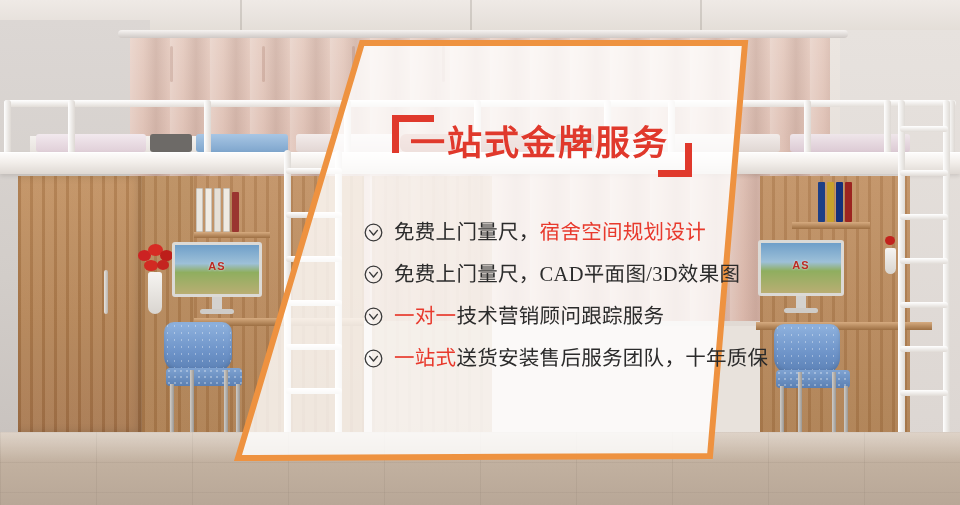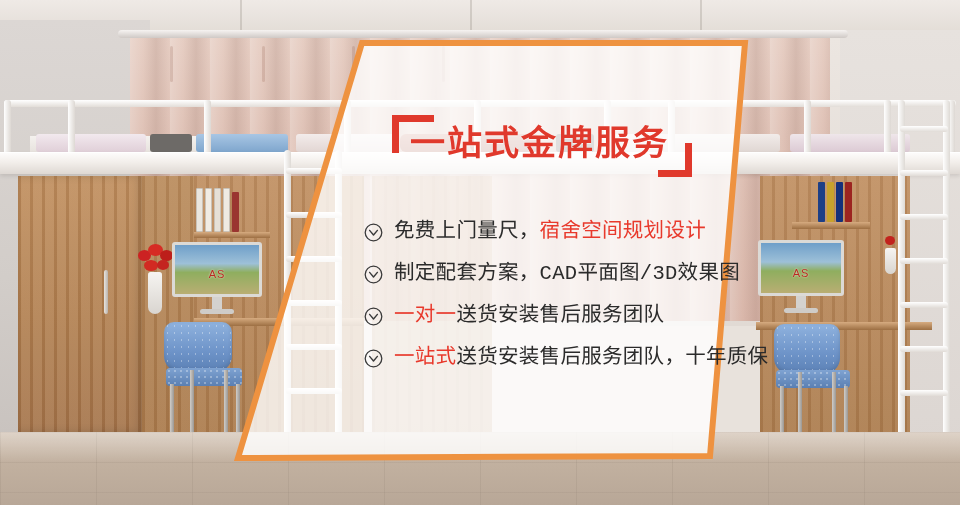--- a/index.html
+++ b/index.html
@@ -133,23 +133,22 @@
   .mon-stand{
     position:absolute; left:50%; transform:translateX(-50%);
     background:#d4d2cf;
   }
   .mon-base{
     position:absolute; left:50%; transform:translateX(-50%);
     background:#cfccc8; border-radius:3px;
   }
   .mon-logo{
     position:absolute; left:50%; top:44%; transform:translate(-50%,-50%);
-    color:#bb2a22; font-weight:400; letter-spacing:1px;
+    color:#bb2a22; font-weight:700; letter-spacing:1px;
     text-shadow:0 0 2px rgba(255,255,255,.8);
-    margin-top:8px;
   }
 
   
   .chair-back{
     position:absolute;
     background:
       radial-gradient(circle at 50% 58%, rgba(255,255,255,.35) 0 1px, transparent 1px) 0 0/7px 7px,
       linear-gradient(180deg,#8fb2de 0%,#6d93c8 60%,#5b80b4 100%);
     border-radius:10px 10px 16px 16px;
     box-shadow:inset 0 -2px 4px rgba(0,0,0,.15);
@@ -230,21 +229,21 @@
     height:38px; margin-bottom:4px;
     white-space:nowrap;
   }
   .chk{
     flex:0 0 auto; width:19px; height:19px; margin-right:11px;
     position:relative;
   }
   .chk svg{ display:block; }
   .txt{
     font-size:20.5px; color:#2b2b2b; line-height:38px;
-    font-family:Liberation Mono, monospace;
+    font-family:Liberation Serif, serif;
     letter-spacing:.3px;
   }
   .txt .hl{ color:#e8392c; }
 </style>
 </head>
 <body>
 
 <div class="banner">
 
   <div class="photo">
@@ -405,30 +404,30 @@
           </span>
           <span class="txt"><span>免费上门量尺，</span><span class="hl">宿舍空间规划设计</span></span>
         </div>
         <div class="item">
           <span class="chk">
             <svg width="19" height="19" viewBox="0 0 19 19">
               <circle cx="9.5" cy="9.5" r="8.3" fill="none" stroke="#3a3a3a" stroke-width="1.3"></circle>
               <path d="M5.6 7.4 L9.5 12.0 L13.4 7.4" fill="none" stroke="#3a3a3a" stroke-width="1.4" stroke-linecap="round" stroke-linejoin="round"></path>
             </svg>
           </span>
-          <span class="txt"><span>制定配套方案，CAD平面图/3D效果图</span></span>
+          <span class="txt"><span>免费上门量尺，CAD平面图/3D效果图</span></span>
         </div>
         <div class="item">
           <span class="chk">
             <svg width="19" height="19" viewBox="0 0 19 19">
               <circle cx="9.5" cy="9.5" r="8.3" fill="none" stroke="#3a3a3a" stroke-width="1.3"></circle>
               <path d="M5.6 7.4 L9.5 12.0 L13.4 7.4" fill="none" stroke="#3a3a3a" stroke-width="1.4" stroke-linecap="round" stroke-linejoin="round"></path>
             </svg>
           </span>
-          <span class="txt"><span class="hl">一对一</span><span>送货安装售后服务团队</span></span>
+          <span class="txt"><span class="hl">一对一</span><span>技术营销顾问跟踪服务</span></span>
         </div>
         <div class="item">
           <span class="chk">
             <svg width="19" height="19" viewBox="0 0 19 19">
               <circle cx="9.5" cy="9.5" r="8.3" fill="none" stroke="#3a3a3a" stroke-width="1.3"></circle>
               <path d="M5.6 7.4 L9.5 12.0 L13.4 7.4" fill="none" stroke="#3a3a3a" stroke-width="1.4" stroke-linecap="round" stroke-linejoin="round"></path>
             </svg>
           </span>
           <span class="txt"><span class="hl">一站式</span><span>送货安装售后服务团队，十年质保</span></span>
         </div>

